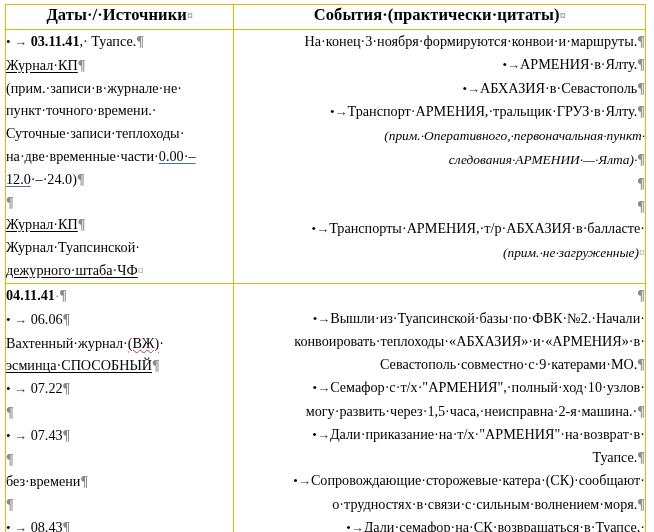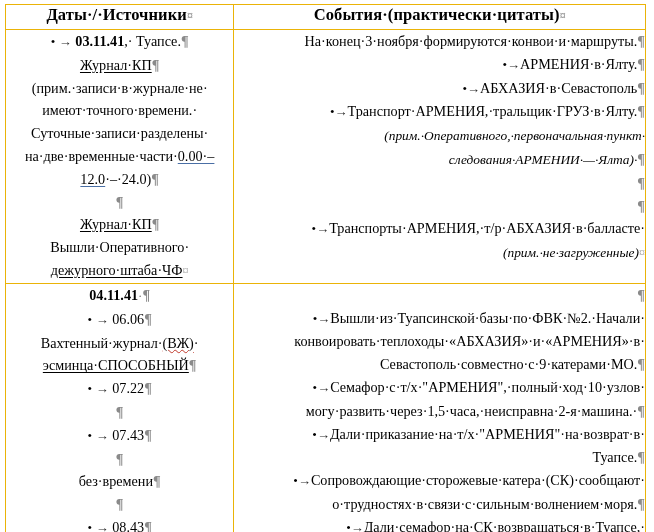--- a/index.html
+++ b/index.html
@@ -55,21 +55,21 @@
     white-space: nowrap;
     line-height: 20px;
   }
 
   
   .body-cell {
     padding: 2px 4px 4px 4px;
     font-size: 14.2px;
     line-height: 22.8px;
   }
-  .cell-left  { text-align: center; }
+  .cell-left  { text-align: left; }
   .cell-right { text-align: right; padding-left: 6px; }
 
   .ln { white-space: nowrap; }
 
   .b      { font-weight: bold; }
   .ital   { font-style: italic; font-size: 13.4px; }
   .u      { text-decoration: underline; text-underline-offset: 1.5px; }
   .ulink  {
     text-decoration: underline;
     text-decoration-color: #4a6fa5;
@@ -141,41 +141,41 @@
         </div>
 
         <div class="ln">
           <span class="u">Журнал·КП</span><span class="pil">¶</span>
         </div>
 
         <div class="ln">
           <span>(прим.·записи·в·журнале·не·</span>
         </div>
         <div class="ln">
-          <span>имеют·точного·времени.·</span>
-        </div>
-        <div class="ln">
-          <span>Суточные·записи·разделены·</span>
+          <span>пункт·точного·времени.·</span>
+        </div>
+        <div class="ln">
+          <span>Суточные·записи·теплоходы·</span>
         </div>
         <div class="ln">
           <span>на·две·временные·части·</span><span class="ulink">0.00·–</span>
         </div>
         <div class="ln">
           <span class="ulink">12.0</span><span>·–·24.0)</span><span class="pil">¶</span>
         </div>
 
         <div class="ln empty-line">
           <span class="pil">¶</span>
         </div>
 
         <div class="ln">
           <span class="u">Журнал·КП</span><span class="pil">¶</span>
         </div>
         <div class="ln">
-          <span>Вышли·Оперативного·</span>
+          <span>Журнал·Туапсинской·</span>
         </div>
         <div class="ln">
           <span class="u">дежурного·штаба·ЧФ</span><span class="eoc">¤</span>
         </div>
       </td>
 
       <td class="body-cell cell-right">
         <div class="ln">
           <span>На·конец·3·ноября·формируются·конвои·и·маршруты.</span><span class="pil">¶</span>
         </div>

